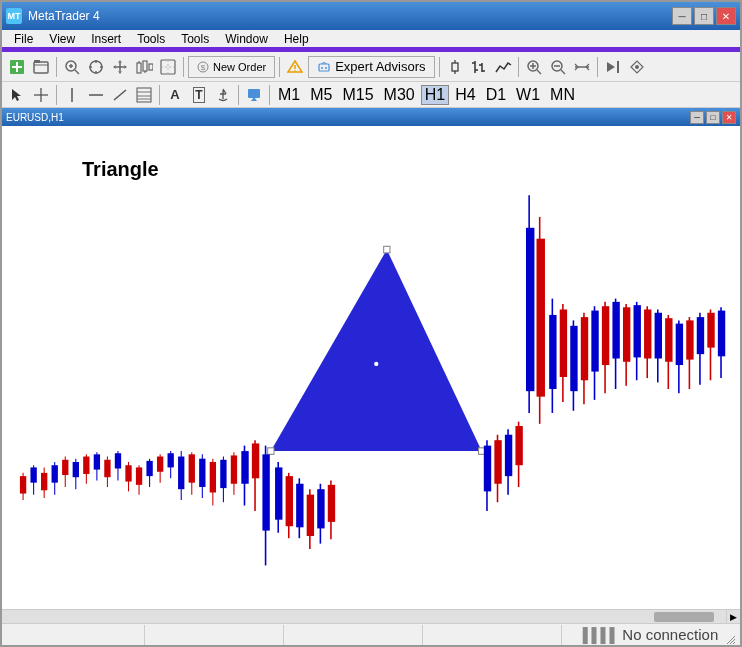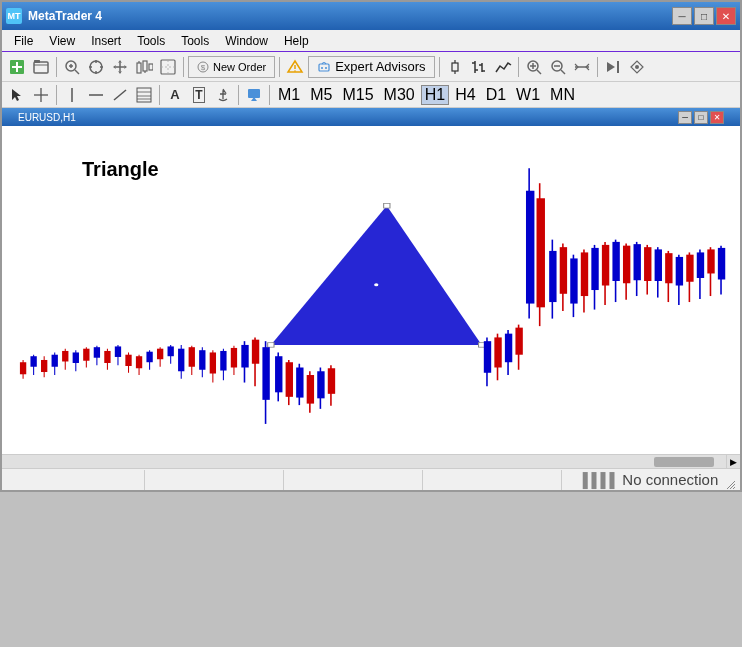--- a/index.html
+++ b/index.html
@@ -8,21 +8,21 @@
       height: 647px;
       background: #c0c0c0;
       font-family: 'Segoe UI', Tahoma, Arial, sans-serif;
       font-size: 12px;
       overflow: hidden;
     }
 
     
     .window {
       width: 742px;
-      height: 492px;
+      height: 647px;
       background: #000000;
       border: 2px solid #999;
       display: flex;
       flex-direction: column;
       justify-content: center;
     }
 
     
     .title-bar {
       height: 28px;
@@ -45,21 +45,21 @@
       border-radius: 2px;
       display: flex;
       align-items: center;
       justify-content: center;
       font-size: 10px;
       color: white;
     }
     .title-bar-title {
       color: white;
       font-size: 12px;
-      font-weight: bold;
+      font-weight: normal;
     }
     .title-bar-controls {
       display: flex;
       gap: 2px;
     }
     .tb-btn {
       width: 20px;
       height: 18px;
       background: #d0d0d0;
       border: 1px solid #888;
@@ -72,21 +72,21 @@
     }
     .tb-btn.close { background: #e05050; color: white; }
 
     
     .menu-bar {
       height: 22px;
       background: #f0f0f0;
       display: flex;
       align-items: center;
       padding: 0 4px;
-      border-bottom: 1px solid #6d28d9;
+      border-bottom: 5px solid #6d28d9;
       flex-shrink: 0;
     }
     .menu-item {
       padding: 2px 8px;
       font-size: 12px;
       color: #000;
       cursor: pointer;
     }
 
     
@@ -619,21 +619,21 @@
         <line x1="662" y1="188" x2="662" y2="254" stroke="#0000cc" stroke-width="1.5"></line>
         <rect x="659" y="192" width="7" height="34" fill="#0000cc"></rect>
         <line x1="672" y1="185" x2="672" y2="250" stroke="#cc0000" stroke-width="1.5"></line>
         <rect x="669" y="188" width="7" height="32" fill="#cc0000"></rect>
 
         <line x1="682" y1="183" x2="682" y2="248" stroke="#0000cc" stroke-width="1.5"></line>
         <rect x="679" y="186" width="7" height="42" fill="#0000cc"></rect>
       </g>
     </svg>
 
-    <div style="position:absolute;top:0;left:0;right:0;height:18px;background:linear-gradient(to bottom,#4a90d9,#2060b0);display:flex;align-items:center;justify-content:space-between;padding:0 16px;">
+    <div style="position:absolute;top:0;left:0;right:0;height:18px;background:linear-gradient(to bottom,#4a90d9,#2060b0);display:flex;align-items:center;justify-content:space-between;padding:0 4px;">
       <span style="color:white;font-size:10px;">EURUSD,H1</span>
       <div style="display:flex;gap:2px;">
         <div style="width:14px;height:13px;background:#d0d0d0;border:1px solid #888;display:flex;align-items:center;justify-content:center;font-size:8px;cursor:pointer;">─</div>
         <div style="width:14px;height:13px;background:#d0d0d0;border:1px solid #888;display:flex;align-items:center;justify-content:center;font-size:8px;cursor:pointer;">□</div>
         <div style="width:14px;height:13px;background:#e05050;border:1px solid #888;display:flex;align-items:center;justify-content:center;font-size:8px;cursor:pointer;color:white;">✕</div>
       </div>
     </div>
 
   </div>
 

